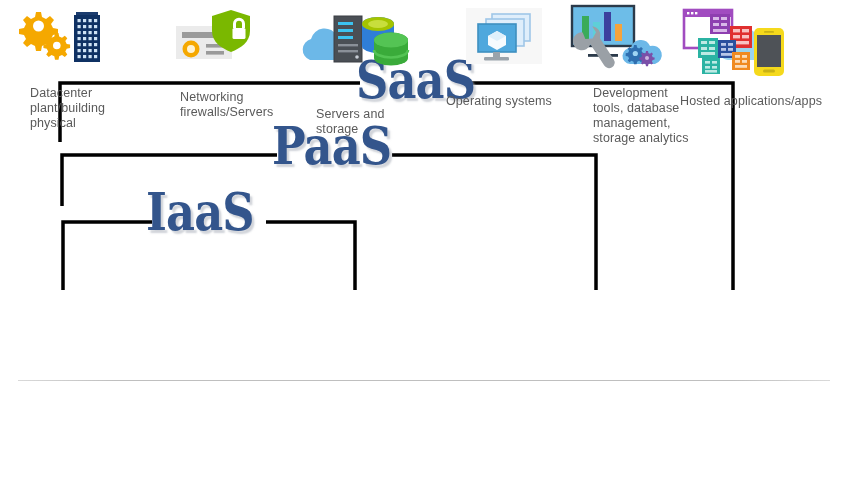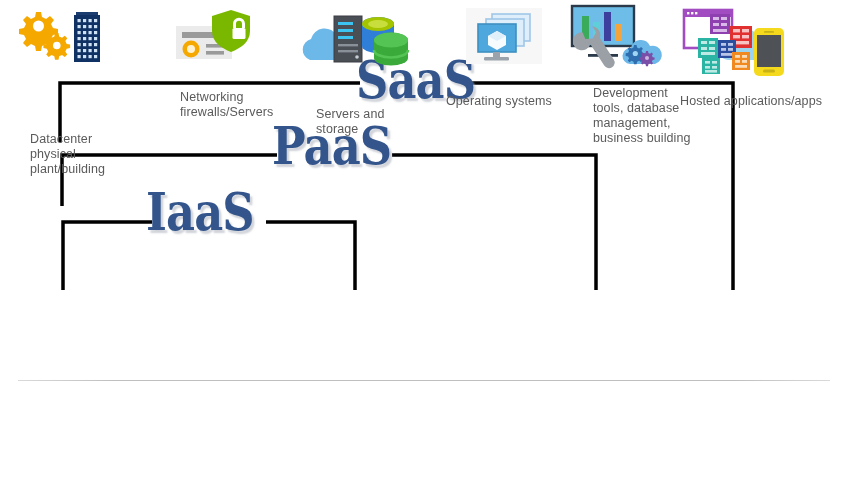--- a/index.html
+++ b/index.html
@@ -74,21 +74,21 @@
     letter-spacing: 0.1px;
   }
 
   #layer-datacenter   { left: 14px;  }
   #layer-networking   { left: 164px; }
   #layer-servers      { left: 302px; }
   #layer-os           { left: 460px; }
   #layer-devtools     { left: 560px; }
   #layer-hostedapps   { left: 676px; }
 
-  #caption-datacenter { left: 30px;  top: 86px; width: 120px; margin-top: 46px; }
+  #caption-datacenter { left: 30px;  top: 86px; width: 120px; }
   #caption-networking { left: 180px; top: 90px; width: 130px; }
   #caption-servers    { left: 316px; top: 107px; width: 110px; }
   #caption-os         { left: 446px; top: 94px; width: 130px; }
   #caption-devtools   { left: 593px; top: 86px; width: 105px; }
   #caption-hostedapps { left: 680px; top: 94px; width: 160px; }
 
   .cap-line { display: block; }
 </style>
 </head>
 <body>
@@ -324,42 +324,42 @@
         <rect x="78" y="28" width="30" height="48" rx="5" fill="#f5d91c"></rect>
         <rect x="81" y="35" width="24" height="32" fill="#4e5257"></rect>
         <rect x="88" y="31" width="10" height="1.8" rx="0.9" fill="#c9b215"></rect>
         <rect x="87" y="69.5" width="12" height="3" rx="1.5" fill="#c9b215"></rect>
       </g>
     </svg>
   </div>
 
   <div class="layer-caption" id="caption-datacenter">
     <span class="cap-line">Datacenter</span>
+    <span class="cap-line">plant/building</span>
     <span class="cap-line">physical</span>
-    <span class="cap-line">plant/building</span>
   </div>
 
   <div class="layer-caption" id="caption-networking">
     <span class="cap-line">Networking</span>
     <span class="cap-line">firewalls/Servers</span>
   </div>
 
   <div class="layer-caption" id="caption-servers">
     <span class="cap-line">Servers and</span>
     <span class="cap-line">storage</span>
   </div>
 
   <div class="layer-caption" id="caption-os">
     <span class="cap-line">Operating systems</span>
   </div>
 
   <div class="layer-caption" id="caption-devtools">
     <span class="cap-line">Development</span>
     <span class="cap-line">tools, database</span>
     <span class="cap-line">management,</span>
-    <span class="cap-line">business building</span>
+    <span class="cap-line">storage analytics</span>
   </div>
 
   <div class="layer-caption" id="caption-hostedapps">
     <span class="cap-line">Hosted applications/apps</span>
   </div>
 
 </div>
 
 </body></html>

